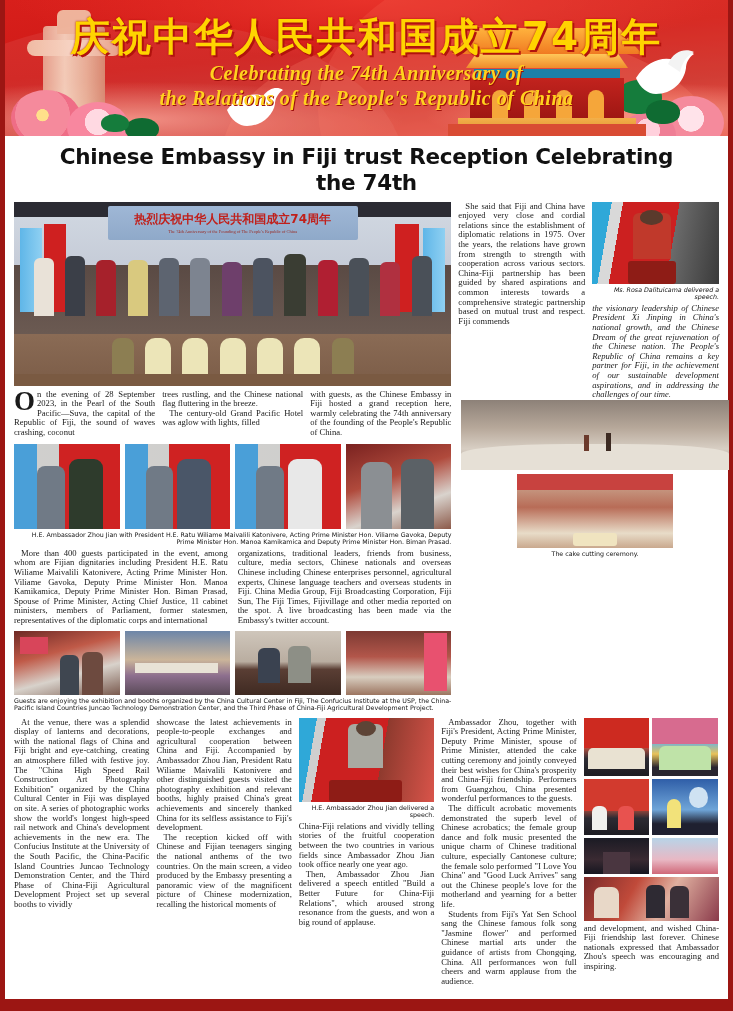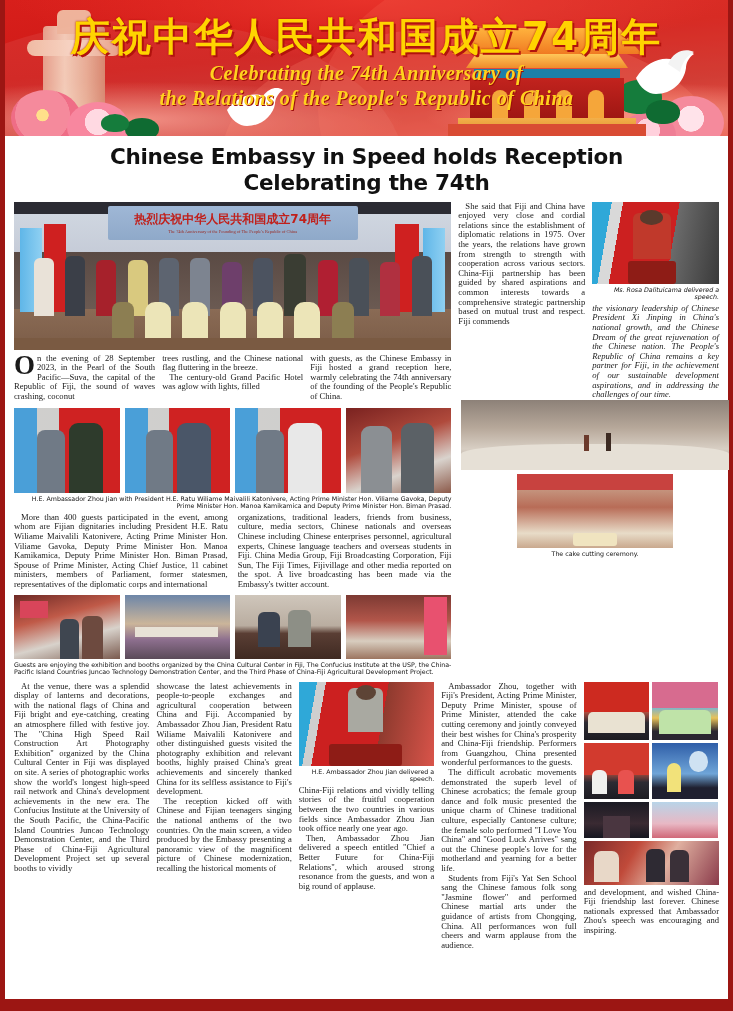--- a/index.html
+++ b/index.html
@@ -144,30 +144,30 @@
     </div>
 
     <div class="cn-title">庆祝中华人民共和国成立74周年</div>
     <div class="en-title">
       <div class="l1">Celebrating the 74th Anniversary of</div>
       <div class="l2">the Relations of the People's Republic of China</div>
     </div>
   </div>
 
   <div class="headline">
-    <div>Chinese Embassy in Speed holds Reception Celebrating the 74th</div>
+    <div>Chinese Embassy in Fiji trust Reception Celebrating the 74th</div>
   </div>
 
   <div class="content">
 
     <div style="display:flex;gap:7px;">
 
       <div style="width:443px;">
 
-        <div class="photo ph-grp" style="height:148px;">
+        <div class="photo ph-grp" style="height:184px;">
           <div style="position:absolute;left:50%;transform:translateX(-50%);top:4px;width:250px;height:34px;
                       background:linear-gradient(180deg,#9fb7d6,#8fa9c9);border-radius:2px;
                       display:flex;flex-direction:column;align-items:center;justify-content:center;">
             <div style="font-family:'DejaVu Sans',sans-serif;font-weight:bold;font-size:12px;color:#c0201b;letter-spacing:0px;">热烈庆祝中华人民共和国成立74周年</div>
             <div style="font-family:'Liberation Serif',serif;font-size:4.4px;color:#9a2b24;margin-top:1px;">The 74th Anniversary of the Founding of The People's Republic of China</div>
           </div>
 
           <div style="position:absolute;left:6px;top:26px;width:22px;height:84px;background:linear-gradient(90deg,#5fb6e8,#8fd0f2);"></div>
           <div style="position:absolute;left:30px;top:22px;width:22px;height:88px;background:#cf2020;"></div>
           <div style="position:absolute;right:32px;top:22px;width:24px;height:88px;background:#cf2020;"></div>
@@ -304,21 +304,21 @@
       </div>
 
       <div style="flex:1;">
         <div class="photo ph-pod" style="height:84px;background:linear-gradient(100deg,#2fa8d8 0%,#2fa8d8 12%,#cfcfcf 12%,#cfcfcf 18%,#cc2020 18%,#cc2020 60%,#8e3a2e 60%,#d9544a 100%);">
           <div style="position:absolute;left:36%;top:8%;width:26%;height:52%;background:#a9a9a1;border-radius:6px 6px 0 0;"></div>
           <div style="position:absolute;left:42%;top:4%;width:15%;height:18%;background:#5d4436;border-radius:50%;"></div>
           <div style="position:absolute;left:22%;bottom:0;width:54%;height:26%;background:#8e1c16;border-radius:3px;"></div>
         </div>
         <div class="cap r" style="margin-top:2px;">H.E. Ambassador Zhou Jian delivered a speech.</div>
         <p class="para noind" style="margin-top:3px;">China-Fiji relations and vividly telling stories of the fruitful cooperation between the two countries in various fields since Ambassador Zhou Jian took office nearly one year ago.</p>
-        <p class="para">Then, Ambassador Zhou Jian delivered a speech entitled "Chief a Better Future for China-Fiji Relations", which aroused strong resonance from the guests, and won a big round of applause.</p>
+        <p class="para">Then, Ambassador Zhou Jian delivered a speech entitled "Build a Better Future for China-Fiji Relations", which aroused strong resonance from the guests, and won a big round of applause.</p>
       </div>
 
       <div style="flex:1;">
         <p class="para">Ambassador Zhou, together with Fiji's President, Acting Prime Minister, Deputy Prime Minister, spouse of Prime Minister, attended the cake cutting ceremony and jointly conveyed their best wishes for China's prosperity and China-Fiji friendship. Performers from Guangzhou, China presented wonderful performances to the guests.</p>
         <p class="para">The difficult acrobatic movements demonstrated the superb level of Chinese acrobatics; the female group dance and folk music presented the unique charm of Chinese traditional culture, especially Cantonese culture; the female solo performed "I Love You China" and "Good Luck Arrives" sang out the Chinese people's love for the motherland and yearning for a better life.</p>
         <p class="para">Students from Fiji's Yat Sen School sang the Chinese famous folk song "Jasmine flower" and performed Chinese martial arts under the guidance of artists from Chongqing, China. All performances won full cheers and warm applause from the audience.</p>
 
       </div>
 
       <div style="flex:1;">

